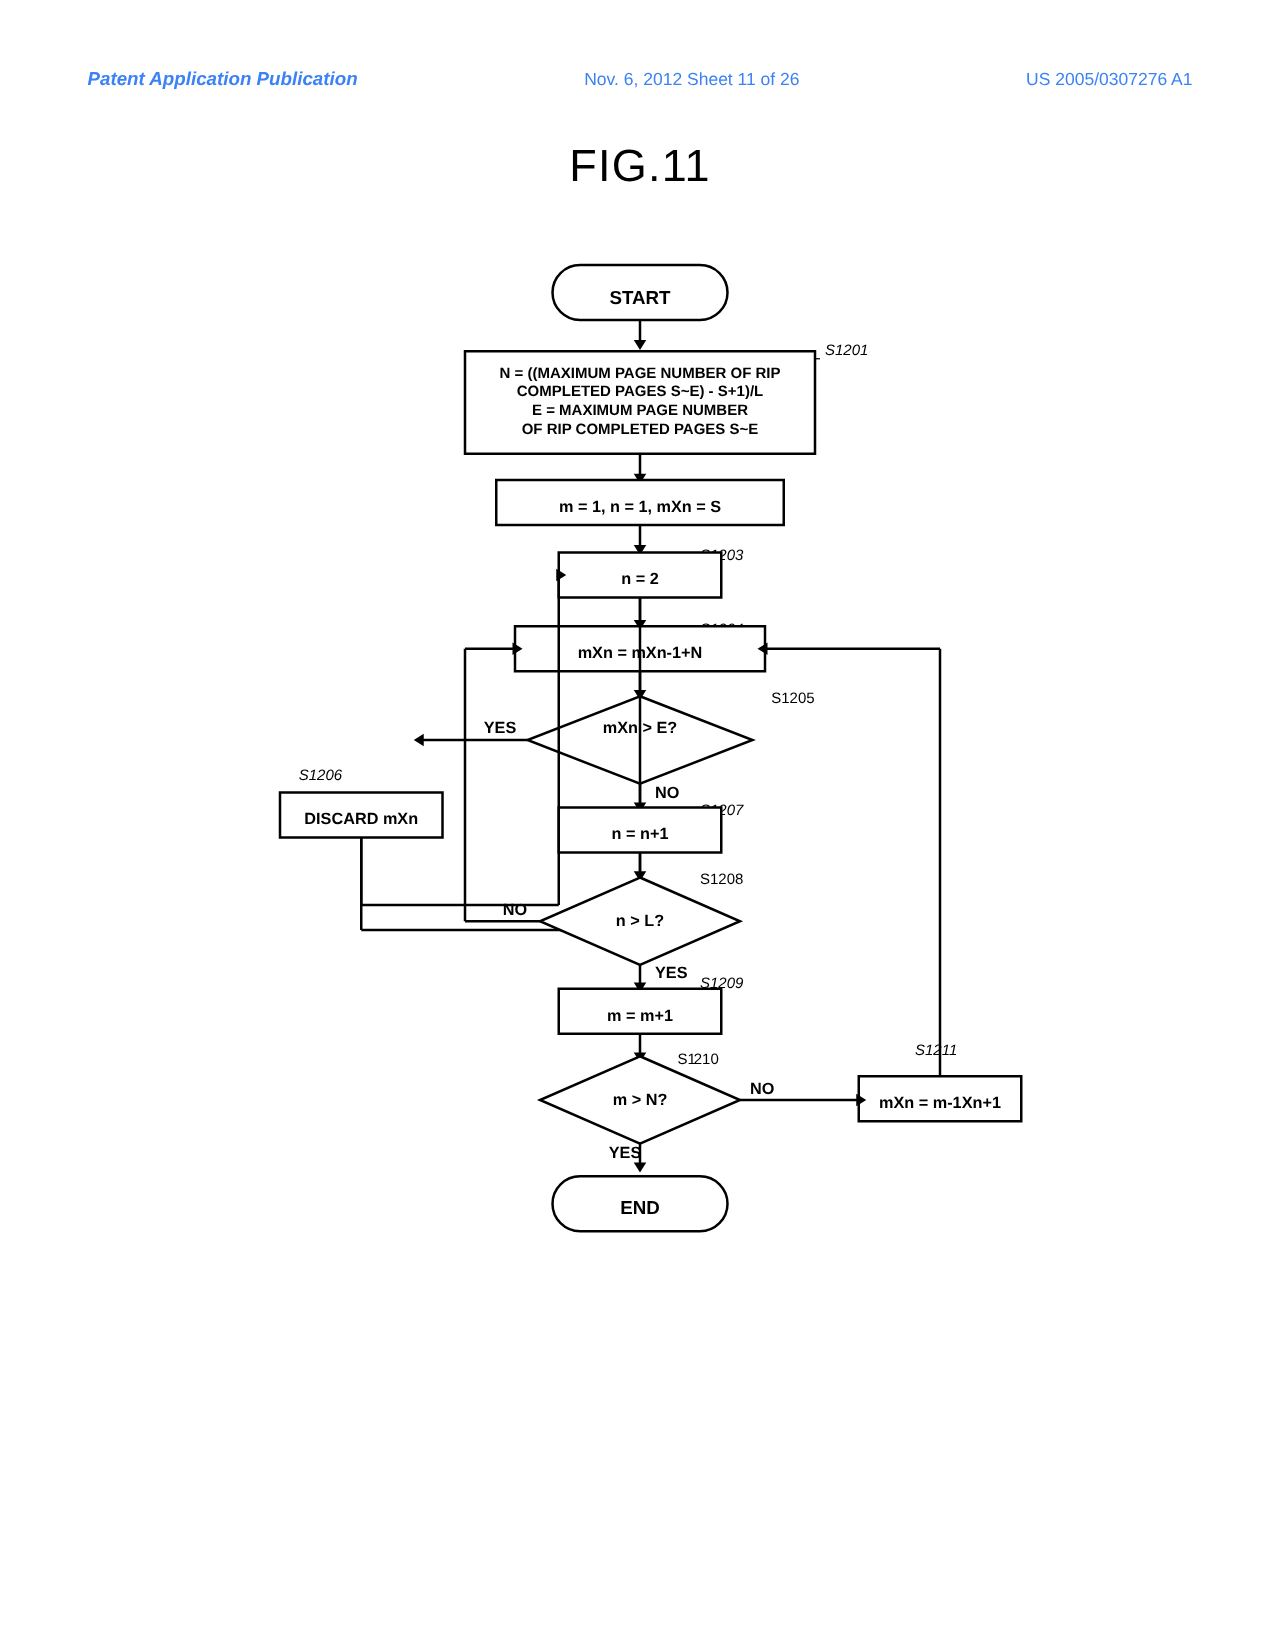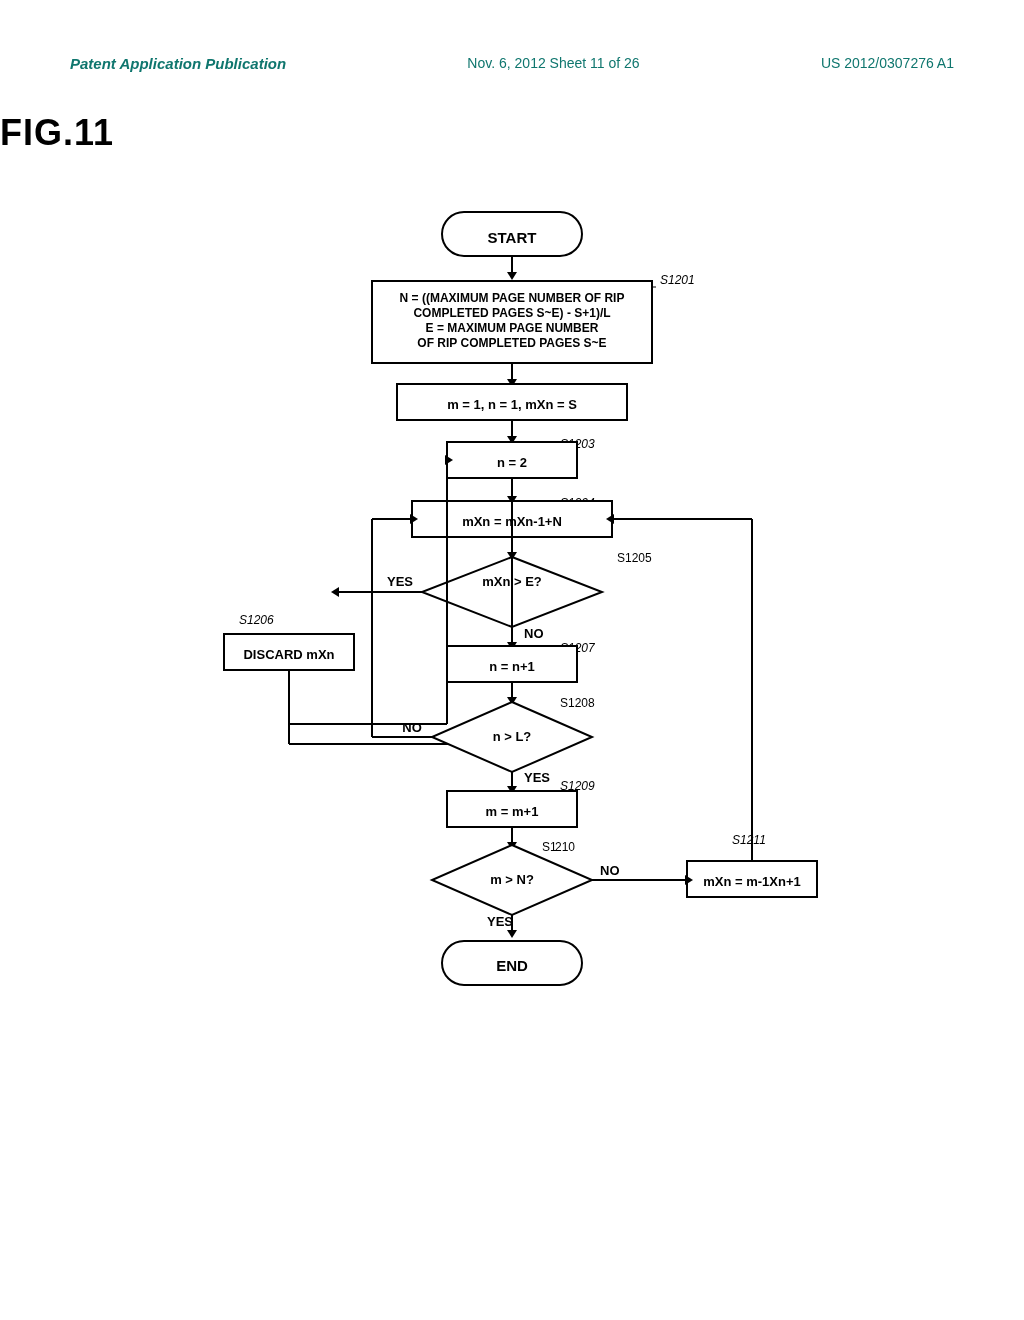--- a/index.html
+++ b/index.html
@@ -18,55 +18,55 @@
       padding: 0;
       position: relative;
     }
     
     .header {
       display: flex;
       justify-content: space-between;
       align-items: flex-start;
       padding: 55px 70px 0 70px;
       font-size: 14px;
-      color: #0f766e;
+      color: #3b82f6;
     }
     .header-left {
       font-style: italic;
       font-size: 15px;
       font-weight: bold;
     }
     .header-center {
       font-size: 14px;
       text-align: center;
     }
     .header-right {
       font-size: 14px;
       text-align: right;
     }
 
     
     .fig-title {
-      text-align: left;
+      text-align: center;
       font-size: 36px;
-      font-weight: bold;
+      font-weight: normal;
       margin-top: 40px;
       margin-bottom: 30px;
       letter-spacing: 1px;
     }
   </style>
 </head>
 <body>
 
 <div class="page">
 
   <div class="header">
     <div class="header-left">Patent Application Publication</div>
     <div class="header-center">Nov. 6, 2012    Sheet 11 of 26</div>
-    <div class="header-right">US 2012/0307276 A1</div>
+    <div class="header-right">US 2005/0307276 A1</div>
   </div>
 
   <div class="fig-title">FIG.11</div>
 
   <div style="width:700px; margin: 0 auto; position:relative;">
     <svg width="700" height="1080" viewBox="0 0 700 1080" xmlns="http://www.w3.org/2000/svg">
 
       <rect x="280" y="28" width="140" height="44" rx="22" ry="22" fill="white" stroke="black" stroke-width="2"></rect>
       <text x="350" y="55" text-anchor="middle" dominant-baseline="middle" font-size="15" font-weight="bold" font-family="Arial">START</text>
 

